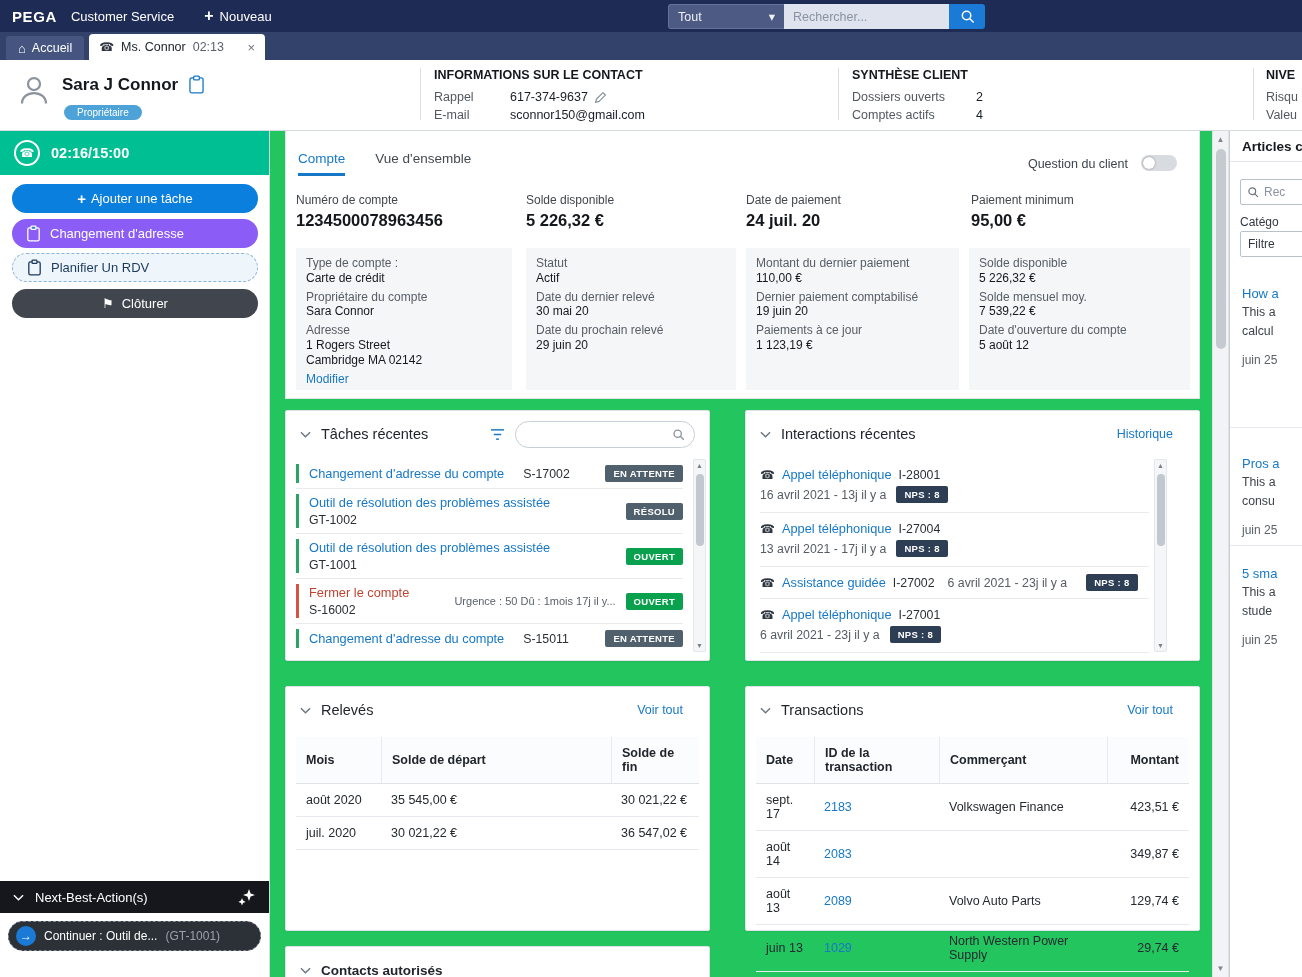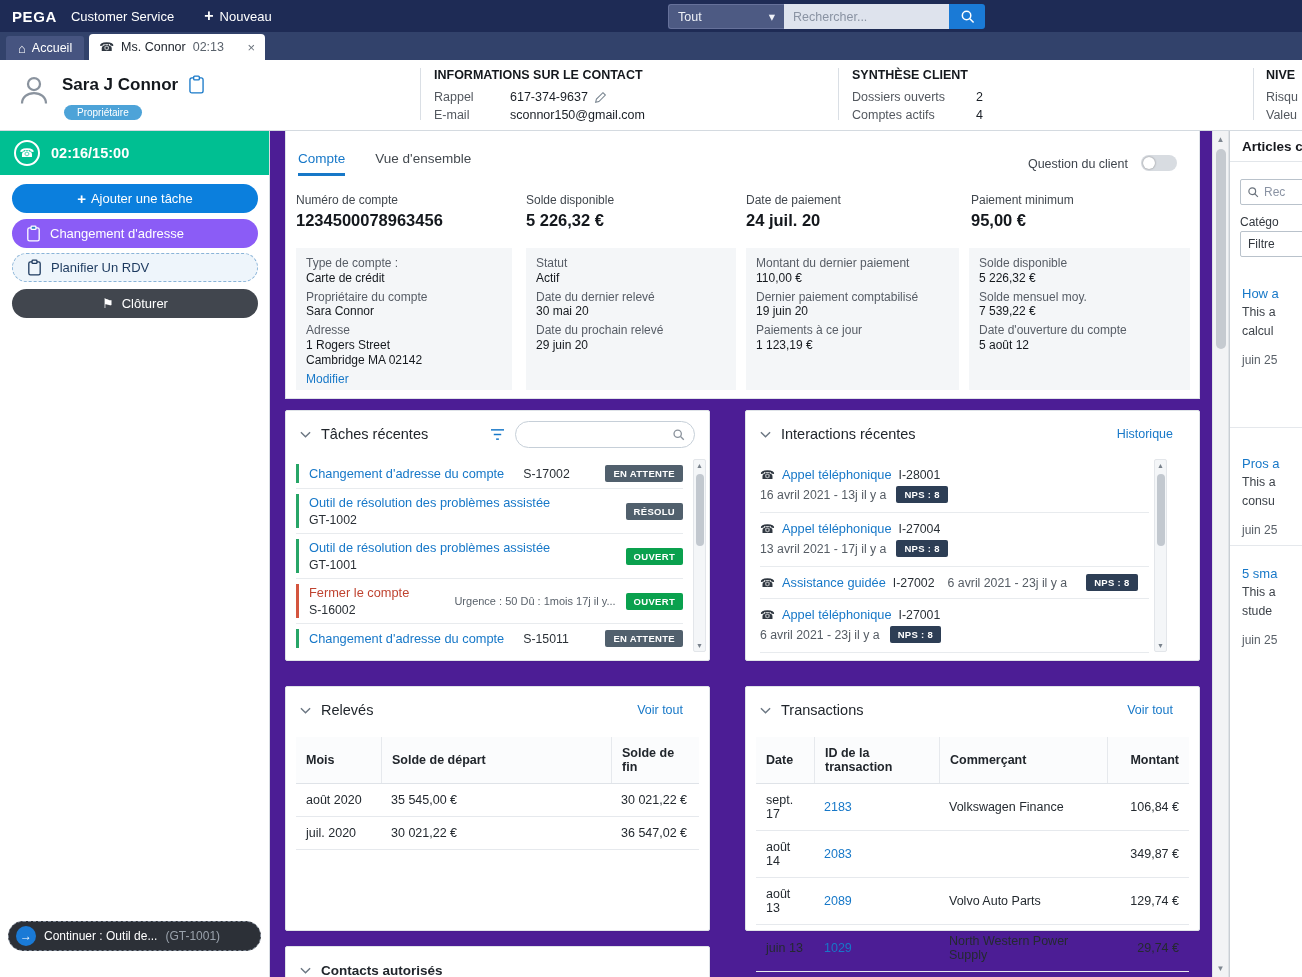--- a/index.html
+++ b/index.html
@@ -53,21 +53,21 @@
   .task-active{top:88px;background:#8b5cf6;color:#fff;justify-content:flex-start;padding-left:15px;gap:10px}
   .task-plan{top:122px;background:#eef5fb;border:1px dashed #8ab4d8;color:#1d3a5f;justify-content:flex-start;padding-left:15px;gap:10px}
   .close-btn{top:158px;background:#41464e;color:#fff;gap:8px}
   .nba-bar{position:absolute;left:0;right:0;top:750px;height:32px;background:#15171c;color:#fff;display:flex;align-items:center;padding:0 13px;gap:11px;font-size:13px}
   .nba-spark{margin-left:auto}
   .continue-btn{position:absolute;left:8px;top:790px;width:253px;height:30px;background:#2c3037;border:1px dashed #7d8794;border-radius:15px;color:#fff;display:flex;align-items:center;gap:8px;padding:0 7px;font-size:12px;cursor:pointer}
   .cont-circle{width:20px;height:20px;border-radius:50%;background:#1a7ad6;color:#fff;display:flex;align-items:center;justify-content:center;font-size:12px;flex:none}
   .cont-ref{color:#9aa2ac}
 
   
-  .content{position:absolute;top:131px;left:270px;width:942px;bottom:0;background:#4c1d95;overflow:hidden}
+  .content{position:absolute;top:131px;left:270px;width:942px;bottom:0;background:#22c55e;overflow:hidden}
   .top-card{position:absolute;left:15px;top:0;width:915px;height:268px;background:#fff;border:1px solid #dfe3e8;border-top:none}
   .acct-tabs{position:absolute;left:12px;top:20px;display:flex;gap:30px;font-size:13.5px}
   .acct-tab{color:#43494f;cursor:pointer;padding-bottom:7px}
   .acct-tab.active{color:#1778c8;border-bottom:3px solid #1778c8}
   .q-row{position:absolute;right:22px;top:24px;display:flex;align-items:flex-end;gap:13px}
   .q-label{font-size:12.5px;color:#3f454d}
   .toggle{width:36px;height:16px;border-radius:8px;background:#d8dce1;position:relative;cursor:pointer}
   .toggle .knob{position:absolute;left:2px;top:2px;width:12px;height:12px;border-radius:50%;background:#fff;box-shadow:0 0 2px rgba(0,0,0,.45)}
   .sum-col{position:absolute;top:62px}
   .sum-col .lab{font-size:12px;color:#41474e}
@@ -276,20 +276,32 @@
           <rect x="1" y="3" width="14" height="16" rx="2" fill="none" stroke="#1d3a5f" stroke-width="1.6"></rect>
           <rect x="5" y="1" width="6" height="4" rx="1" fill="#eef5fb" stroke="#1d3a5f" stroke-width="1.6"></rect>
         </svg>
       <span>Planifier Un RDV</span>
     </button>
     <button class="sb-btn close-btn">
       <span>⚑</span>
       <span>Clôturer</span>
     </button>
 
+    <div class="nba-bar">
+      <svg width="11" height="7" viewBox="0 0 12 7">
+          <polyline points="1,1 6,6 11,1" fill="none" stroke="#fff" stroke-width="1.5"></polyline>
+        </svg>
+      <span>Next-Best-Action(s)</span>
+      <span class="nba-spark">
+        <svg width="18" height="18" viewBox="0 0 18 18">
+            <path d="M11 1l1.6 4.4L17 7l-4.4 1.6L11 13 9.4 8.6 5 7l4.4-1.6z" fill="#fff"></path>
+            <path d="M4 10l1 2.6L7.6 14 5 15l-1 2.6L3 15l-2.6-1L3 12.6z" fill="#fff"></path>
+          </svg>
+      </span>
+    </div>
     <button class="continue-btn">
       <span class="cont-circle">
           <span>→</span>
         </span>
       <span>Continuer : Outil de...</span>
       <span class="cont-ref">(GT-1001)</span>
     </button>
   </aside>
 
   <main class="content">
@@ -528,21 +540,21 @@
         <div class="tbl-head">
           <span class="t-c1">Date</span>
           <span class="t-c2">ID de la transaction</span>
           <span class="t-c3">Commerçant</span>
           <span class="t-c4">Montant</span>
         </div>
         <div class="tbl-row">
           <span class="t-c1">sept. 17</span>
           <span class="t-c2"><a>2183</a></span>
           <span class="t-c3">Volkswagen Finance</span>
-          <span class="t-c4">106,84 €</span>
+          <span class="t-c4">423,51 €</span>
         </div>
         <div class="tbl-row">
           <span class="t-c1">août 14</span>
           <span class="t-c2"><a>2083</a></span>
           <span class="t-c4">349,87 €</span>
         </div>
         <div class="tbl-row">
           <span class="t-c1">août 13</span>
           <span class="t-c2"><a>2089</a></span>
           <span class="t-c3">Volvo Auto Parts</span>

